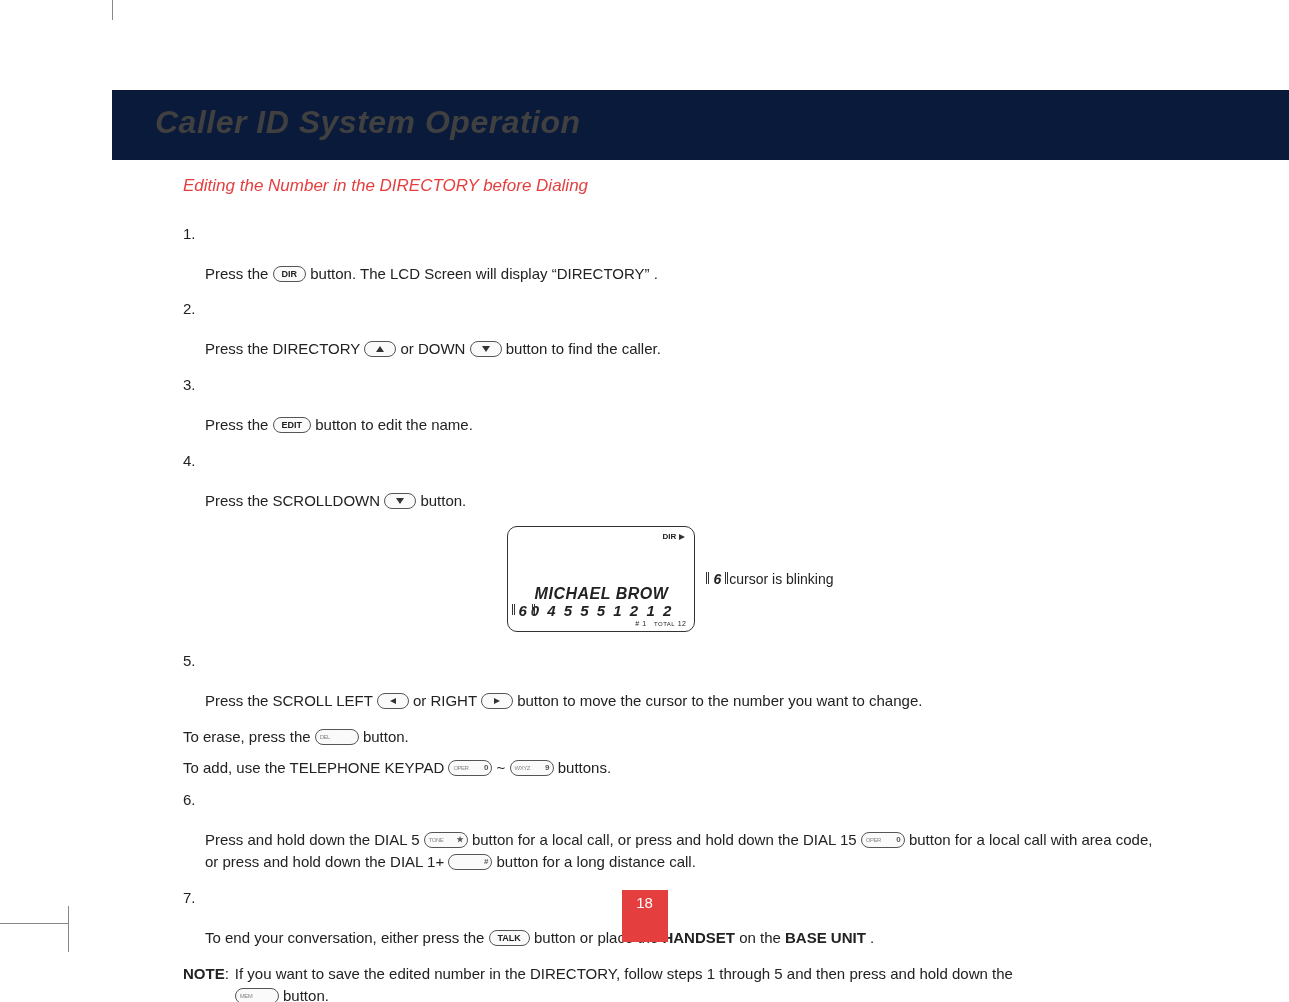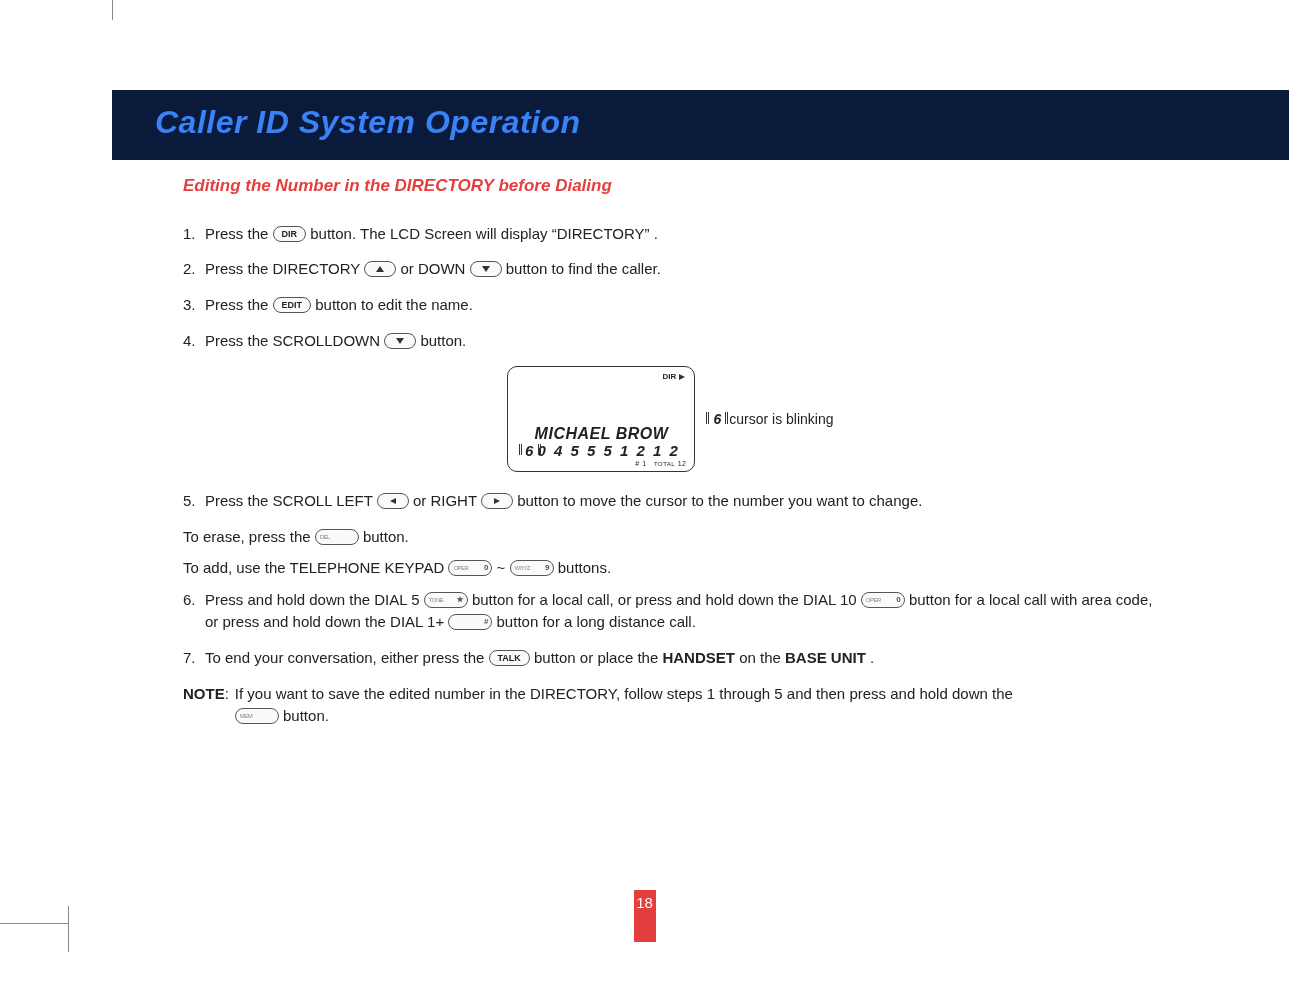--- a/index.html
+++ b/index.html
@@ -35,52 +35,53 @@
     top: 90px;
     left: 112px;
     right: 0;
     height: 70px;
     background: #0a1a3a;
   }
   .page-title {
     position: absolute;
     top: 104px;
     left: 155px;
-    color: #3b82f6;
+    color: #404040;
     font-weight: bold;
     font-style: italic;
     font-size: 32px;
     letter-spacing: 0.5px;
   }
   .content {
     position: absolute;
     top: 174px;
     left: 183px;
     width: 975px;
     font-size: 15px;
     line-height: 1.45;
   }
   .section-title {
     color: #e53e3e;
-    font-weight: bold;
+    font-weight: normal;
     font-style: italic;
     font-size: 17px;
     margin-bottom: 24px;
   }
   .step {
     margin: 6px 0 14px 0;
     display: flex;
   }
   .step .num {
     width: 22px;
     flex: 0 0 22px;
     text-align: left;
   }
   .step .body {
     flex: 1;
+    margin-top: 40px;
   }
   .para {
     margin: 4px 0 10px 0;
   }
   .btn-label {
     display: inline-block;
     border: 1px solid #555;
     border-radius: 9px;
     padding: 0 8px;
     font-size: 9px;
@@ -157,21 +158,21 @@
     letter-spacing: 0.5px;
     text-align: center;
     line-height: 1.05;
     margin-top: 44px;
   }
   .lcd-number {
     font-style: italic;
     font-weight: bold;
     font-size: 15px;
     letter-spacing: 2px;
-    text-align: center;
+    text-align: left;
     line-height: 1.05;
   }
   .lcd-number .cursor-digit {
     position: relative;
     padding: 0 2px;
   }
   .lcd-number .cursor-digit::before,
   .lcd-number .cursor-digit::after {
     content: "";
     position: absolute;
@@ -214,21 +215,21 @@
     display: flex;
     gap: 6px;
     margin-top: 15px;
   }
   .note-row .body { flex: 1; }
   .page-number-box {
     position: absolute;
     top: 890px;
     left: 50%;
     transform: translateX(-50%);
-    width: 22px;
+    width: 46px;
     height: 52px;
     background: #e53e3e;
     color: #fff;
     font-size: 15px;
     text-align: center;
     padding-top: 4px;
     box-sizing: border-box;
   }
 </style>
 </head>
@@ -366,21 +367,21 @@
   </div>
 
   <div class="step">
     <div class="num">6.</div>
     <div class="body">
       <span>Press and hold down the DIAL 5 </span>
       <span class="btn-icon wide">
         <span class="keypad-hint">TONE</span>
         <span class="keypad-digit">★</span>
       </span>
-      <span> button for a local call, or press and hold down the DIAL 10 </span>
+      <span> button for a local call, or press and hold down the DIAL 15 </span>
       <span class="btn-icon wide">
         <span class="keypad-hint">OPER</span>
         <span class="keypad-digit">0</span>
       </span>
       <span> button for a local call with area code, or press and hold down the DIAL 1+ </span>
       <span class="btn-icon wide">
         <span class="keypad-digit">#</span>
       </span>
       <span> button for a long distance call.</span>
     </div>

